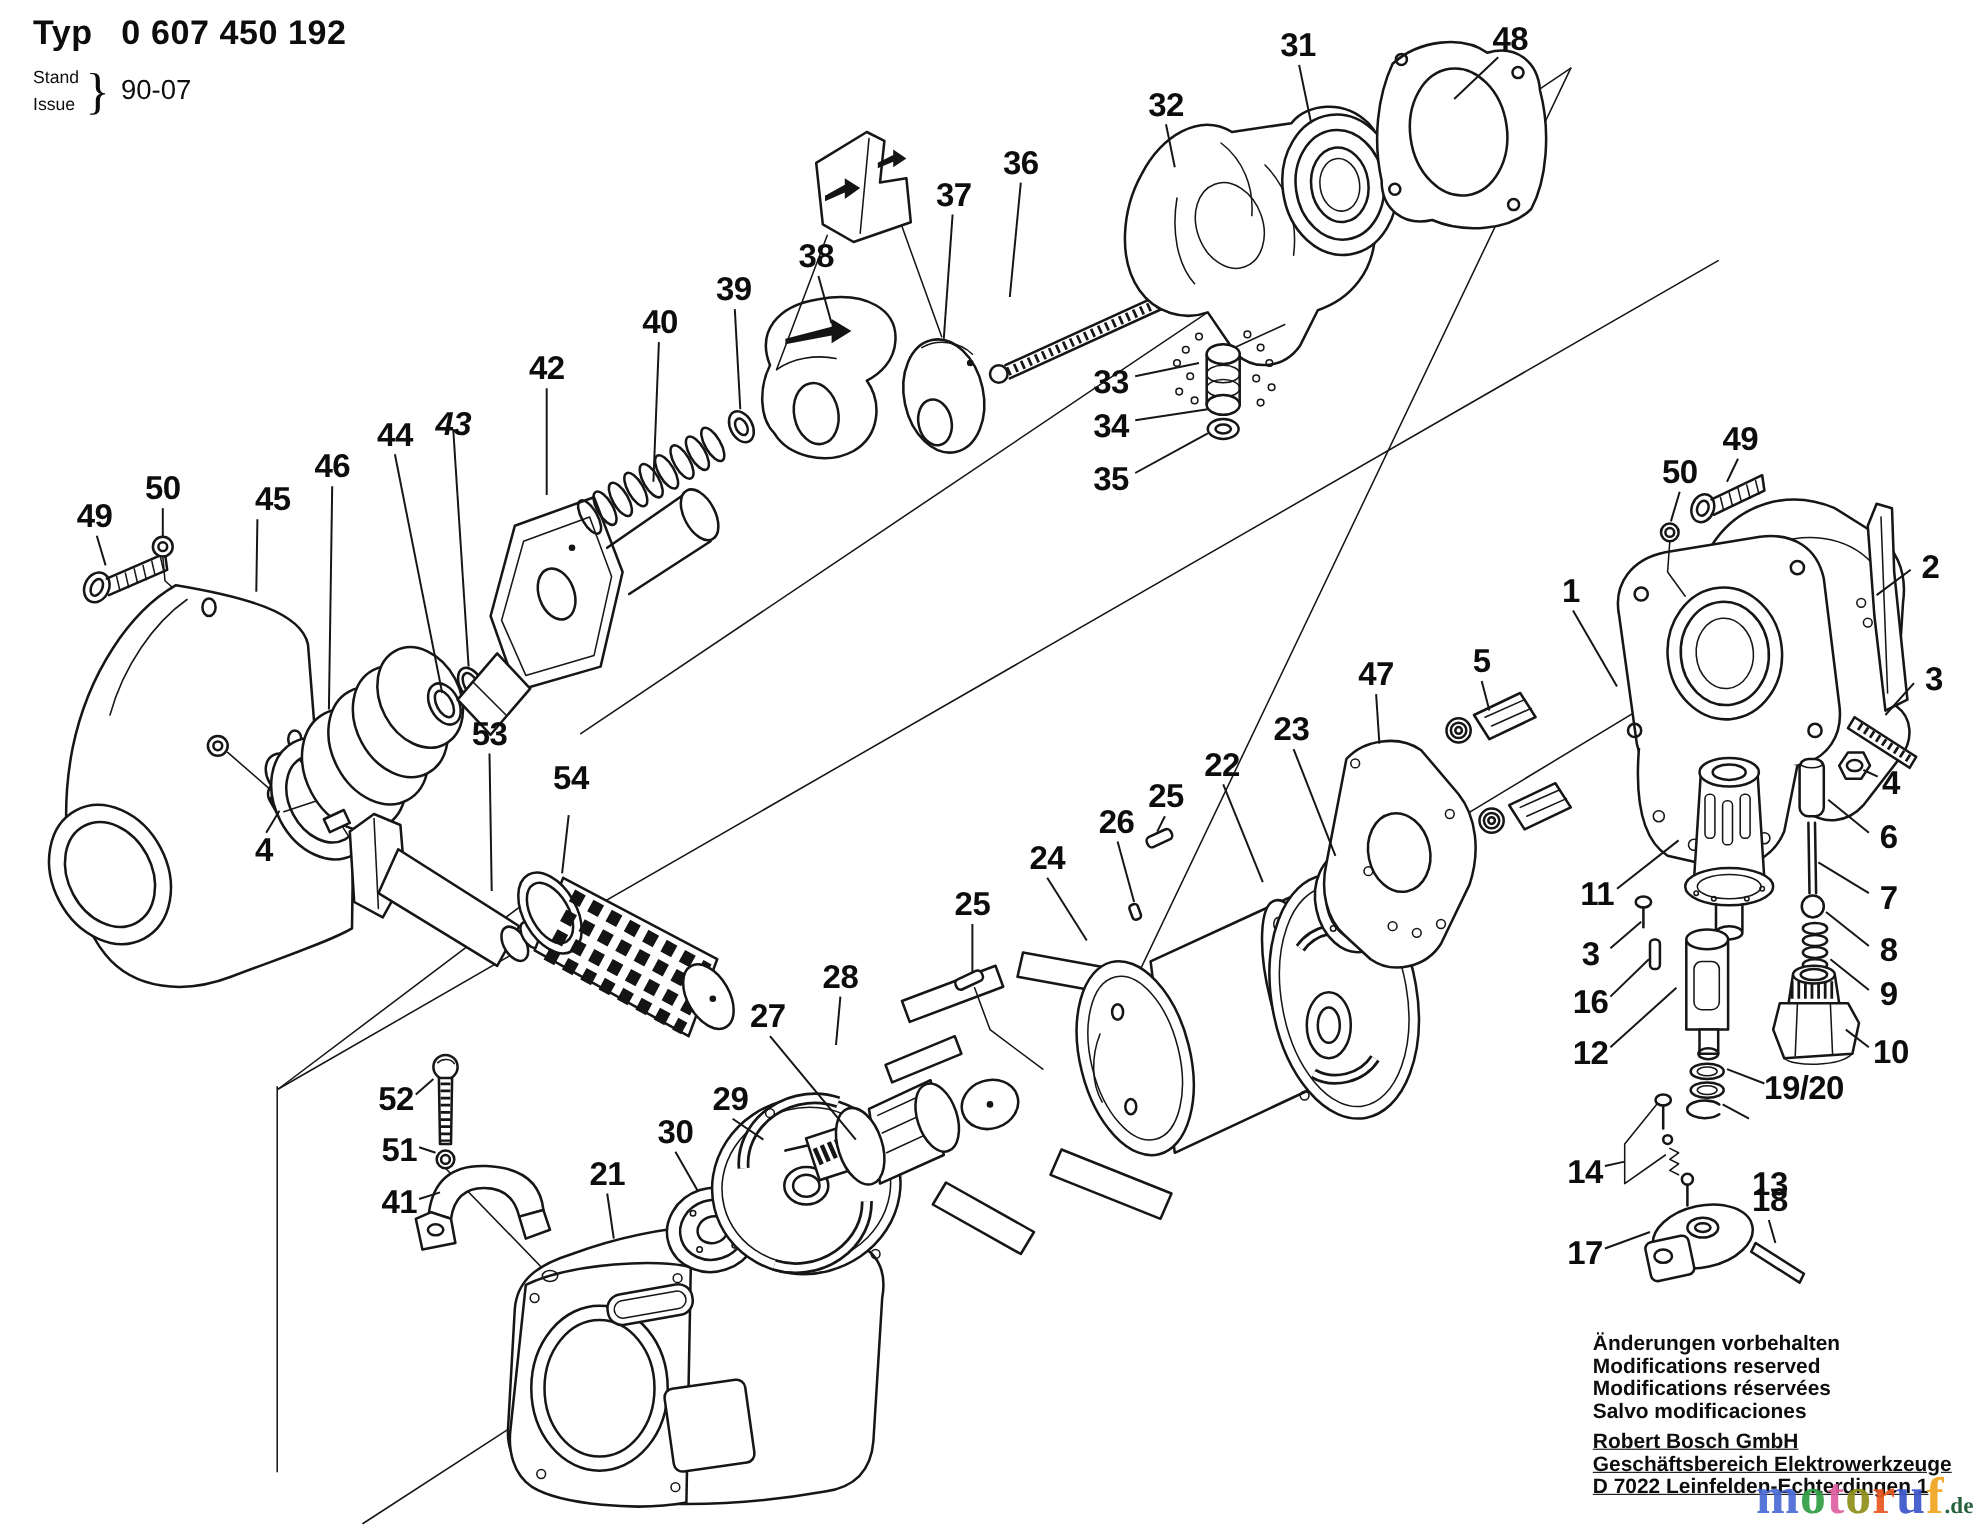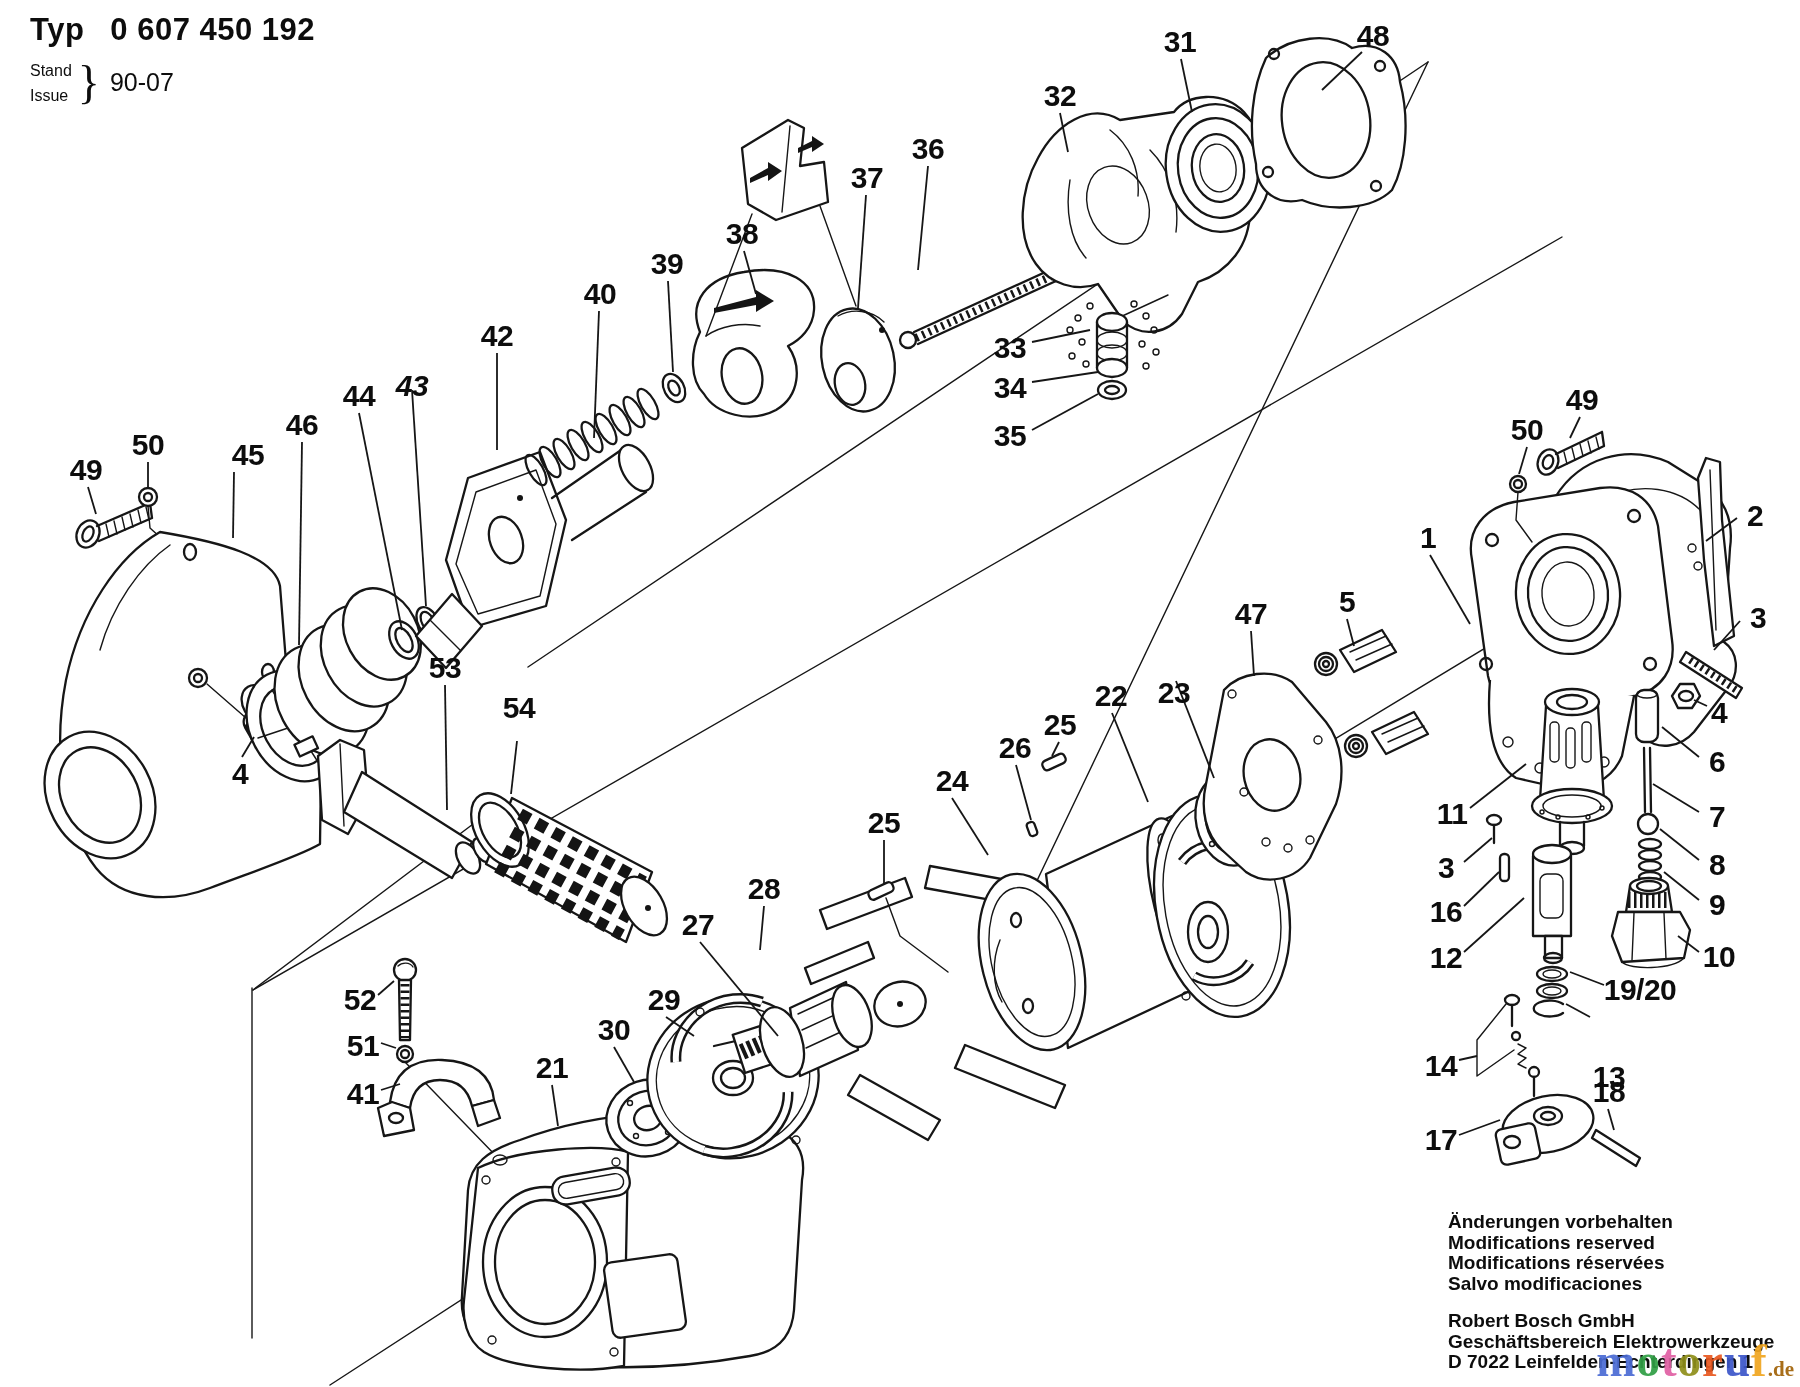--- a/index.html
+++ b/index.html
@@ -15,25 +15,25 @@
       font-weight:bold;font-size:30px;letter-spacing:-0.5px;white-space:nowrap;}
   #header{position:absolute;left:30px;top:12px;}
   #header .typ-row{font-size:31px;font-weight:bold;letter-spacing:0.5px;}
   #header .typ-row .num{margin-left:26px;margin-top:20px;}
   #header .stand-row{display:flex;align-items:center;margin-top:8px;}
   #header .si{font-size:16px;line-height:25px;}
   #header .brace{font-size:46px;font-weight:300;margin:0 10px 0 6px;font-family:"Liberation Serif",serif;}
   #header .issue-val{font-size:25px;}
   #footer{position:absolute;left:1448px;top:1212px;font-size:19px;line-height:20.5px;}
   #footer .notes div{font-weight:600;}
-  #footer .company{margin-top:17px;}
+  #footer .company{margin-top:7px;text-decoration:underline;}
   #footer .company div{font-weight:bold;}
   #watermark{position:absolute;right:6px;bottom:0px;font-family:"Liberation Serif",serif;
       font-weight:bold;font-size:47px;letter-spacing:1px;opacity:0.92;}
-  #watermark .suffix{font-size:21px;color:#a16207;letter-spacing:0;}
+  #watermark .suffix{font-size:21px;color:#14532d;letter-spacing:0;}
 </style>
 </head>
 <body>
 
 <div id="stage">
 
   <svg width="1800" height="1387" viewBox="0 0 1800 1387">
 
     <g class="s thin">
       <path d="M253,990 L1562,237"></path>
@@ -614,21 +614,21 @@
       <div class="part-label" style="left: 552px; top: 1068px;">21</div>
       <div class="part-label" style="left: 614px; top: 1030px;">30</div>
       <div class="part-label" style="left: 664px; top: 1000px;">29</div>
       <div class="part-label" style="left: 698px; top: 925px;">27</div>
       <div class="part-label" style="left: 764px; top: 889px;">28</div>
       <div class="part-label" style="left: 884px; top: 823px;">25</div>
       <div class="part-label" style="left: 952px; top: 781px;">24</div>
       <div class="part-label" style="left: 1015px; top: 748px;">26</div>
       <div class="part-label" style="left: 1060px; top: 725px;">25</div>
       <div class="part-label" style="left: 1111px; top: 696px;">22</div>
-      <div class="part-label" style="left: 1174px; top: 693px;">23</div>
+      <div class="part-label" style="left: 1174px; top: 664px;">23</div>
       <div class="part-label" style="left: 1251px; top: 614px;">47</div>
       <div class="part-label" style="left: 1347px; top: 602px;">5</div>
       <div class="part-label" style="left: 1428px; top: 538px;">1</div>
       <div class="part-label" style="left: 1582px; top: 400px;">49</div>
       <div class="part-label" style="left: 1527px; top: 430px;">50</div>
       <div class="part-label" style="left: 1755px; top: 516px;">2</div>
       <div class="part-label" style="left: 1758px; top: 618px;">3</div>
       <div class="part-label" style="left: 1719px; top: 713px;">4</div>
       <div class="part-label" style="left: 1717px; top: 762px;">6</div>
       <div class="part-label" style="left: 1717px; top: 817px;">7</div>

